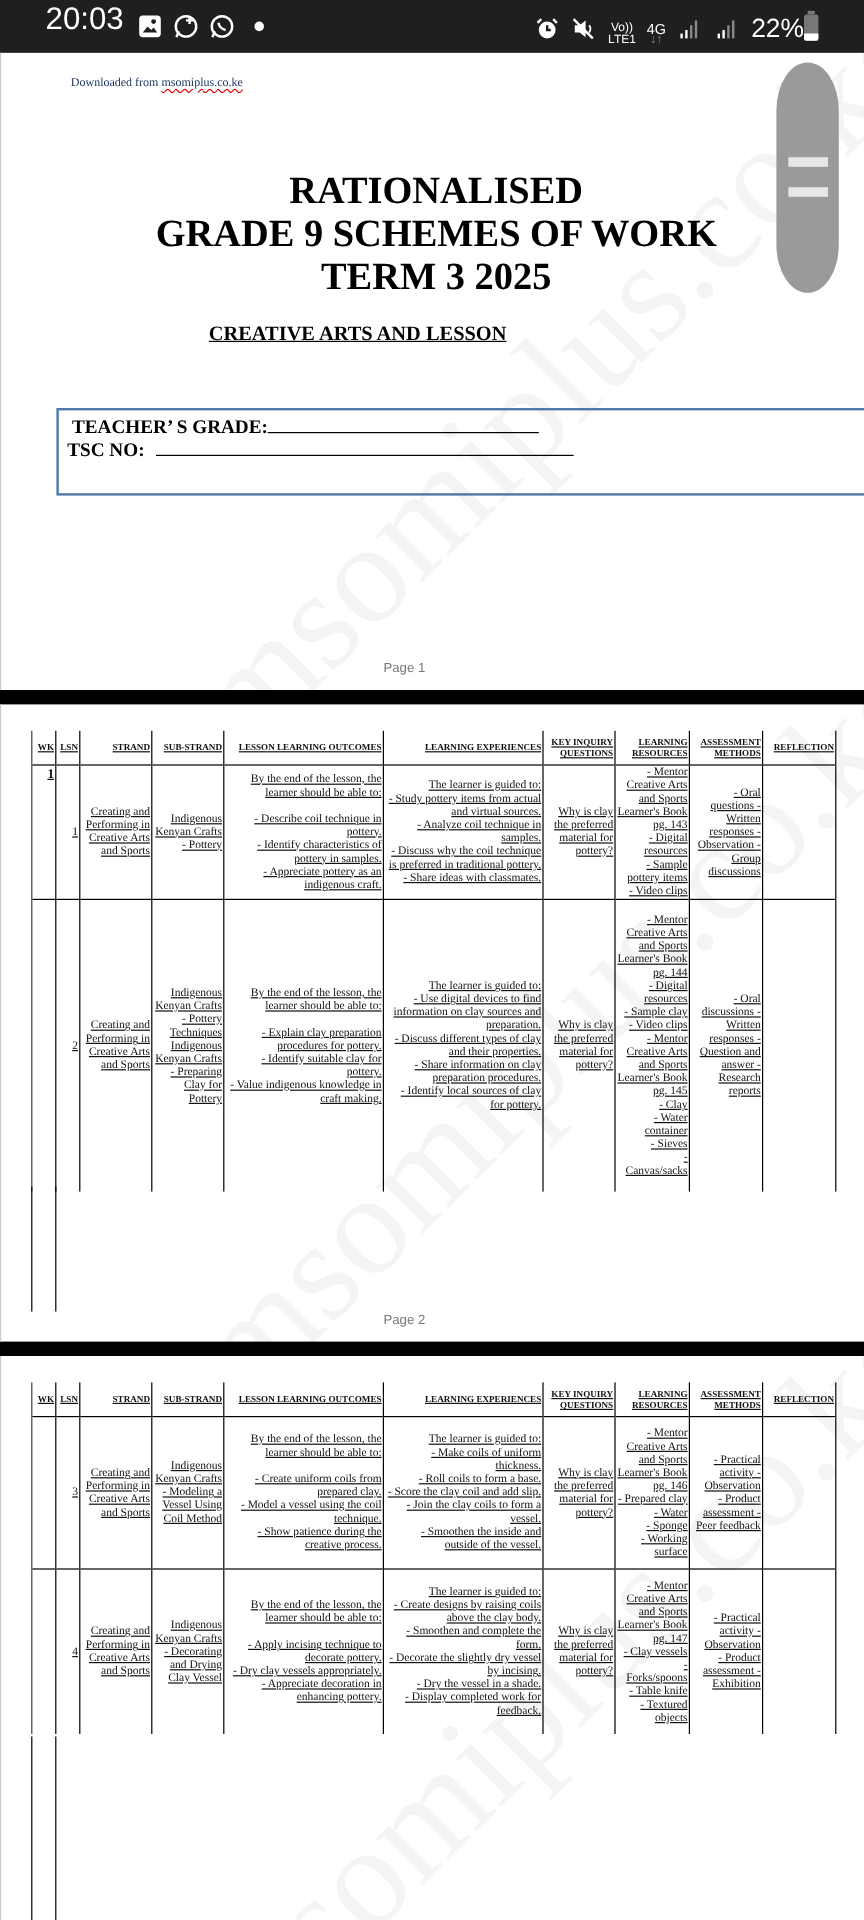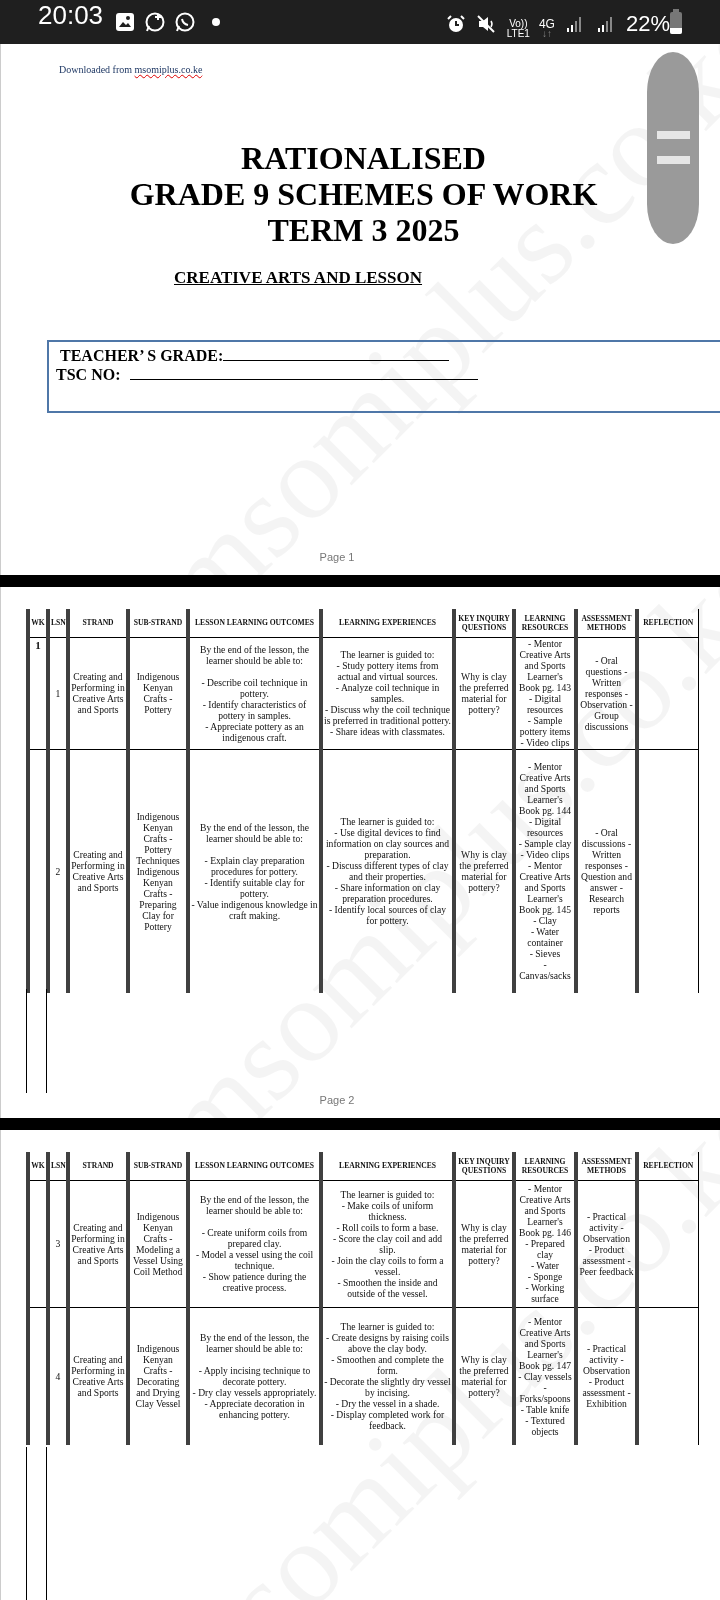--- a/index.html
+++ b/index.html
@@ -34,21 +34,21 @@
   .subject { position: absolute; left: 173px; top: 224px; font-weight: bold; font-size: 17px; text-decoration: underline; }
 
   .teacher-box { position: absolute; left: 46px; top: 296px; width: 700px; height: 73px; border: 2px solid #4f77a8; }
   .teacher-line { position: absolute; font-weight: bold; font-size: 16px; }
   .blank { display: inline-block; border-bottom: 1.5px solid #000; height: 14px; vertical-align: baseline; }
 
   .pagelabel { position: absolute; left: 0; width: 672px; text-align: center; font-family: "Liberation Sans", sans-serif; font-size: 11px; color: #777; }
 
   
   table.sow { position: absolute; left: 25px; border-collapse: collapse; table-layout: fixed; width: 670px; }
-  table.sow td, table.sow th { border-left: 4px solid #404040; border-right: 1px solid #000; vertical-align: middle; font-size: 9.6px; line-height: 11px; padding: 0 1px; text-align: center; font-weight: normal; color: #111; }
+  table.sow td, table.sow th { border-left: 1px solid #404040; border-right: 1px solid #000; vertical-align: middle; font-size: 9.6px; line-height: 11px; padding: 0 1px; text-align: right; font-weight: normal; color: #111; text-decoration: underline; }
   table.sow th { font-size: 7.6px; font-weight: bold; line-height: 9px; height: 28px; vertical-align: middle; }
   table.sow tr.row td { border-top: 1px solid #000; }
   table.sow td.wk { vertical-align: top; font-weight: bold; font-size: 11px; padding-top: 2px; }
   .cell-pre { white-space: pre-line; }
 
   .tail { position: absolute; border-left: 1px solid #000; }
 
   
   .scroll-handle { position: absolute; left: 647px; top: 52px; width: 52px; height: 192px; border-radius: 26px / 40px; background: #9a9a9a; }
   .scroll-handle .bar { position: absolute; left: 10px; width: 33px; height: 8px; background: #e6e6e6; }

